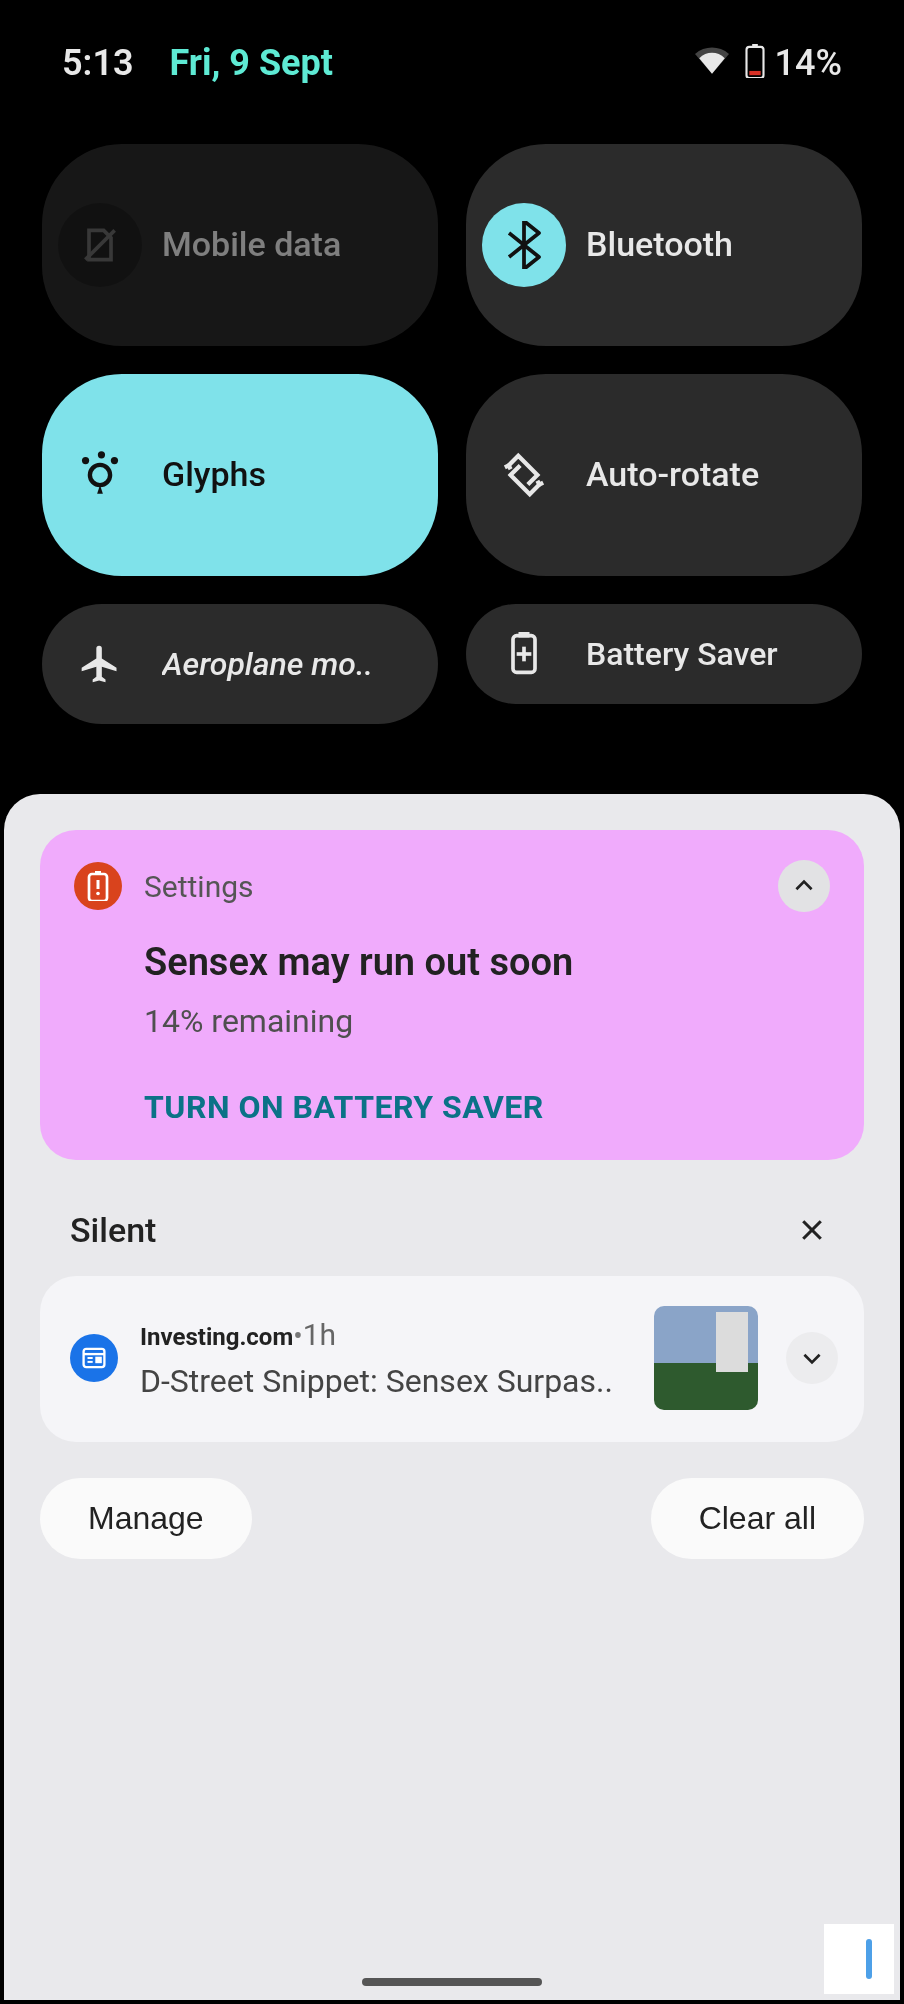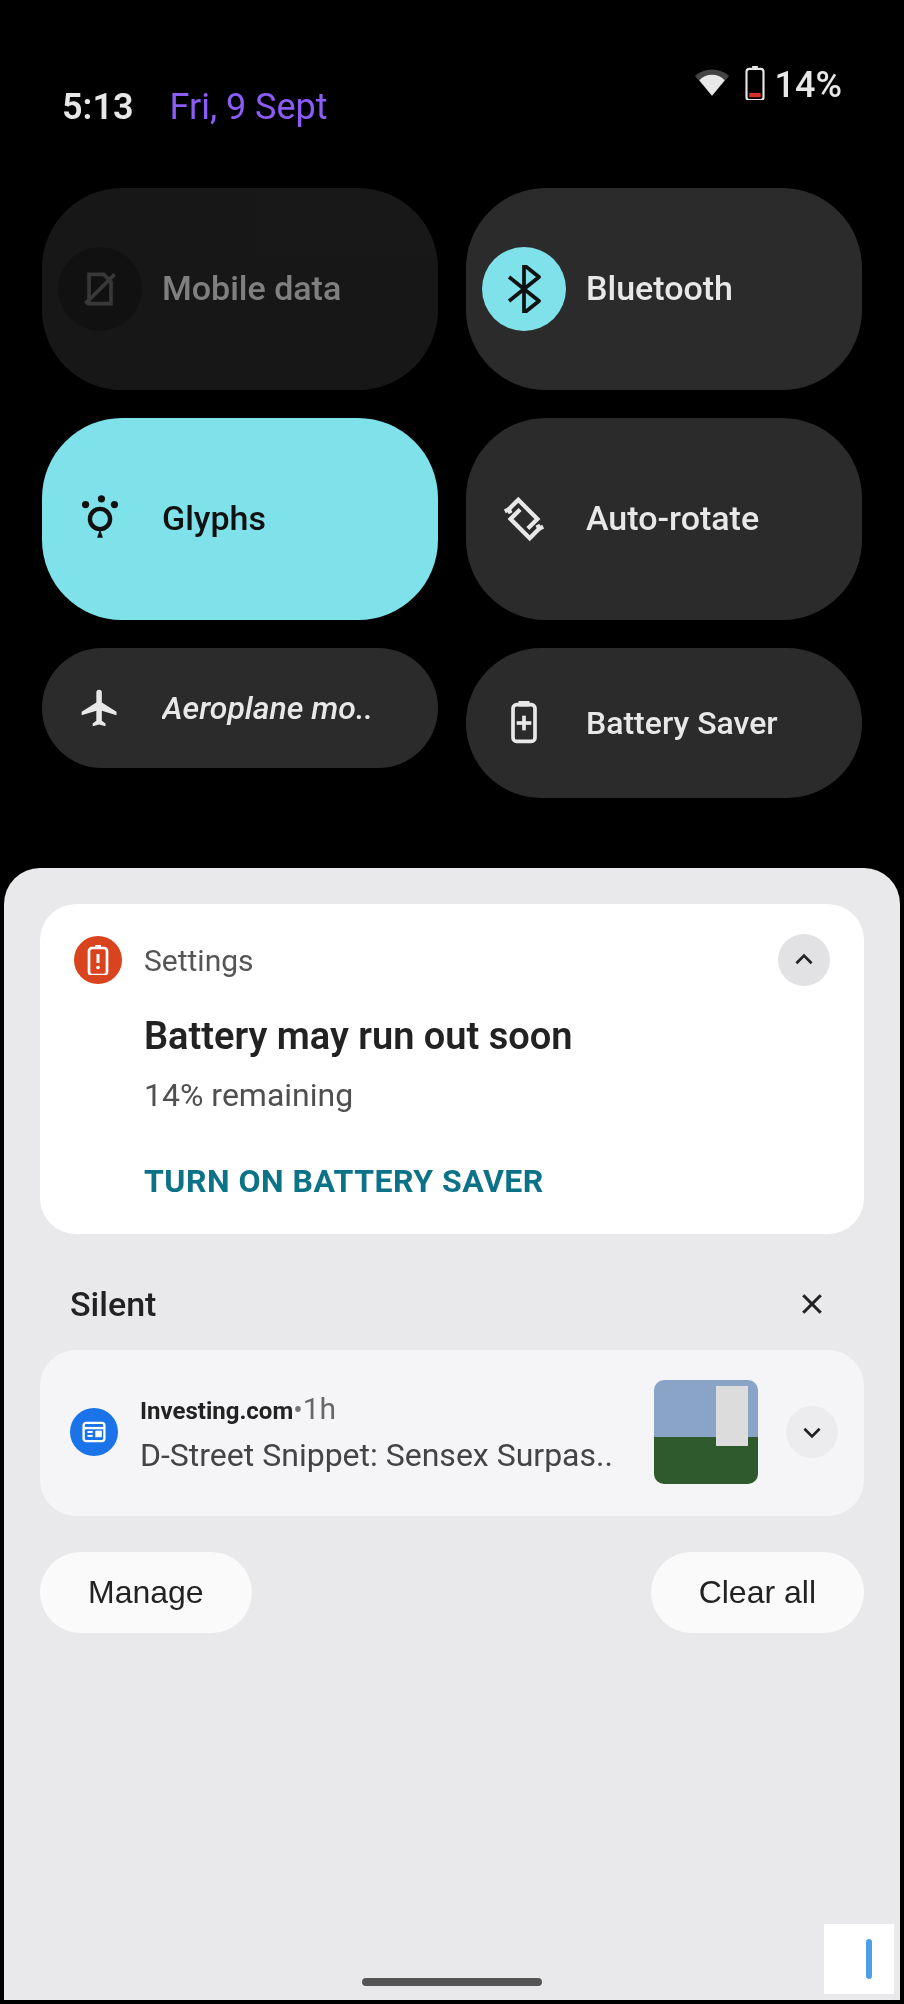--- a/index.html
+++ b/index.html
@@ -21,21 +21,21 @@
   }
   .status-bar {
     display: flex;
     align-items: center;
     justify-content: space-between;
     padding: 38px 58px 10px 58px;
     color: #e8e8e8;
   }
   .status-left { display: flex; align-items: baseline; gap: 36px; }
   .status-time { font-size: 36px; font-weight: 600; color: #e8e8e8; }
-  .status-date { font-size: 36px; font-weight: 400; color: #8b5cf6; margin-top: 44px; }
+  .status-date { font-size: 36px; font-weight: 700; color: #5eead4; }
   .status-right { display: flex; align-items: center; gap: 10px; }
   .status-pct { font-size: 36px; font-weight: 500; color: #e8e8e8; }
 
   .qs-panel {
     padding: 50px 38px 70px 38px;
     display: grid;
     grid-template-columns: 1fr 1fr;
     gap: 28px 28px;
   }
   .qs-tile {
@@ -79,21 +79,21 @@
 
   .notif-shade {
     flex: 1;
     background: #e9e9ec;
     border-radius: 36px 36px 0 0;
     padding: 36px 36px 0 36px;
     display: flex;
     flex-direction: column;
   }
   .notif-card {
-    background: #ffffff;
+    background: #f0abfc;
     border-radius: 36px;
     padding: 30px 34px 34px 34px;
   }
   .notif-head {
     display: flex;
     align-items: center;
     gap: 22px;
   }
   .notif-appicon {
     width: 48px;
@@ -285,21 +285,21 @@
 
     <div class="qs-tile short" style="height:120px;font-style:italic;">
       <div class="qs-icon" style="background:transparent;">
         <svg width="44" height="44" viewBox="0 0 24 24" fill="#e8e8e8">
             <path d="M21 16v-2l-8-5V3.5a1.5 1.5 0 0 0-3 0V9l-8 5v2l8-2.5V19l-2 1.5V22l3.5-1 3.5 1v-1.5L13 19v-5.5l8 2.5z"></path>
           </svg>
       </div>
       <div class="qs-label">Aeroplane mo..</div>
     </div>
 
-    <div class="qs-tile short" style="height:150px;">
+    <div class="qs-tile short" style="height:100px;">
       <div class="qs-icon" style="background:transparent;">
         <svg width="34" height="44" viewBox="0 0 16 24" fill="none" stroke="#e8e8e8" stroke-width="2">
             <rect x="6" y="0" width="4" height="2" fill="#e8e8e8"></rect>
             <rect x="2" y="2" width="12" height="20" rx="2"></rect>
             <line x1="8" y1="8" x2="8" y2="16"></line>
             <line x1="4" y1="12" x2="12" y2="12"></line>
           </svg>
       </div>
       <div class="qs-label">Battery Saver</div>
     </div>
@@ -319,21 +319,21 @@
             </svg>
         </div>
         <span class="notif-appname">Settings</span>
         <div class="notif-expand">
           <svg width="26" height="26" viewBox="0 0 24 24" fill="none" stroke="#222" stroke-width="2.5">
               <polyline points="5 15 12 8 19 15"></polyline>
             </svg>
         </div>
       </div>
       <div class="notif-body">
-        <div class="notif-title">Battery may run out soon</div>
+        <div class="notif-title">Sensex may run out soon</div>
         <div class="notif-sub">14% remaining</div>
         <div class="notif-action">TURN ON BATTERY SAVER</div>
       </div>
     </div>
 
     <div class="section-header">
       <span class="section-label">Silent</span>
       <div class="section-close">
         <svg width="30" height="30" viewBox="0 0 24 24" stroke="#222" stroke-width="2.5">
             <line x1="5" y1="5" x2="19" y2="19"></line>

